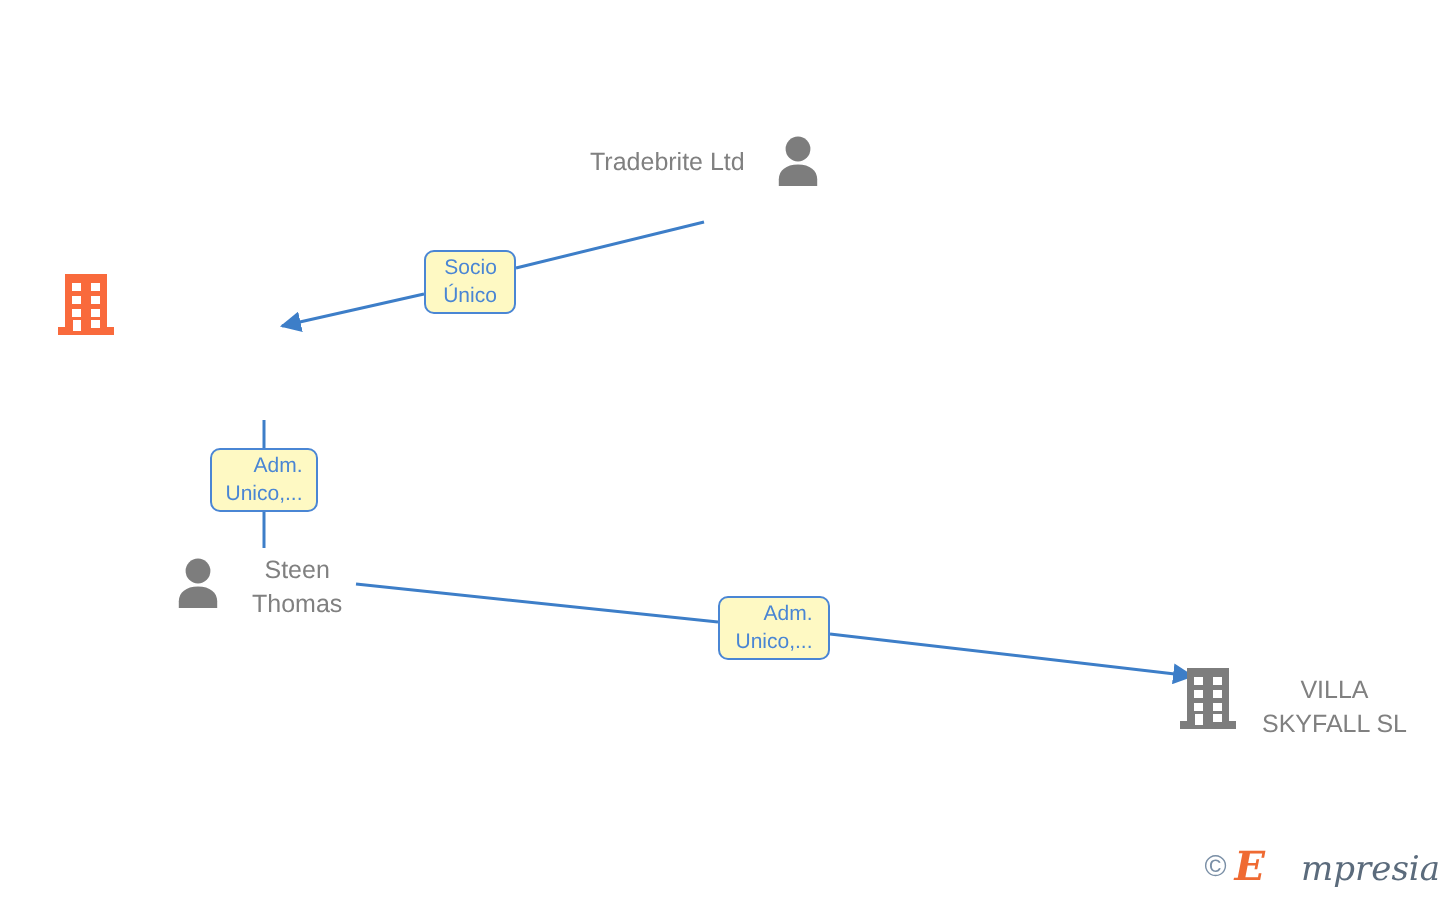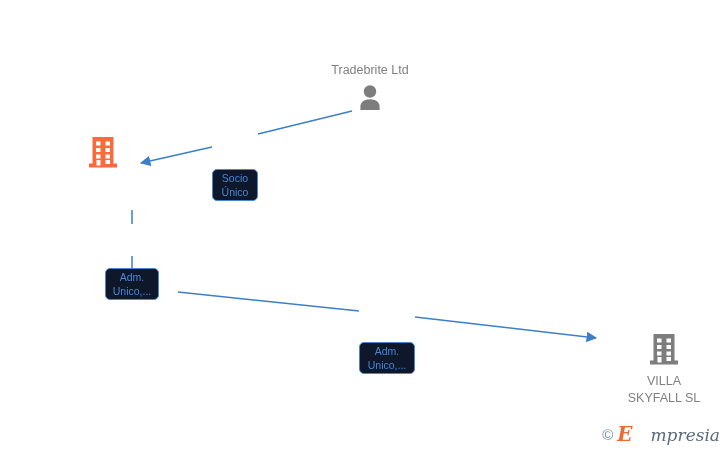--- a/index.html
+++ b/index.html
@@ -22,24 +22,24 @@
     left: 0;
     top: 0;
     width: 728px;
     height: 450px;
   }
 
   
   .node {
     position: absolute;
     display: flex;
-    flex-direction: column;
     align-items: center;
     width: 150px;
     margin-left: -75px;
+    gap: 12px;
   }
   .node-label {
     font-size: 12.5px;
     line-height: 17px;
     color: #808080;
     text-align: center;
     white-space: pre-line;
   }
   .node-label.bold {
     font-weight: bold;
@@ -51,32 +51,31 @@
   }
   .node.label-top .node-icon { margin-top: 3px; }
   .node.label-bottom .node-label { margin-top: 2px; }
 
   
   .edge-box {
     position: absolute;
     box-sizing: border-box;
     border: 1.3px solid #4a86d4;
     border-radius: 5px;
-    background: #0f172a;
+    background: #fef9c3;
     color: #4a86d4;
     font-size: 10.5px;
     line-height: 14px;
-    text-align: center;
+    text-align: right;
     display: flex;
     flex-direction: column;
     align-items: center;
     justify-content: center;
     white-space: pre-line;
     padding: 2px 4px;
-    margin-top: 44px;
   }
 
   
   #watermark {
     position: absolute;
     right: 8px;
     bottom: 6px;
     display: flex;
     align-items: center;
     gap: 4px;
@@ -152,20 +151,30 @@
         <rect x="8" y="12" width="4.5" height="4" fill="#ffffff"></rect>
         <rect x="17.5" y="12" width="4.5" height="4" fill="#ffffff"></rect>
         <rect x="8" y="18.5" width="4.5" height="4" fill="#ffffff"></rect>
         <rect x="17.5" y="18.5" width="4.5" height="4" fill="#ffffff"></rect>
         <rect x="17.5" y="24" width="4.5" height="4" fill="#ffffff"></rect>
         <rect x="8.5" y="24" width="4" height="5.5" fill="#ffffff"></rect>
       </svg>
     </span>
   </div>
 
+  <div class="node label-bottom" style="left:159px; top:275px;">
+    <span class="node-icon">
+      <svg width="30" height="30" viewBox="0 0 30 30" xmlns="http://www.w3.org/2000/svg">
+        <circle cx="15" cy="9.5" r="6.2" fill="#7d7d7d"></circle>
+        <path d="M15 17.2c-6 0-9.6 3.1-9.6 7.4V28h19.2v-3.4c0-4.3-3.6-7.4-9.6-7.4z" fill="#7d7d7d"></path>
+      </svg>
+    </span>
+    <div class="node-label">Steen
+Thomas</div>
+  </div>
 
   <div class="node label-bottom" style="left:664px; top:333px;">
     <span class="node-icon">
       <svg width="30" height="34" viewBox="0 0 30 34" xmlns="http://www.w3.org/2000/svg">
         <rect x="4.5" y="1" width="21" height="29" fill="#7d7d7d"></rect>
         <rect x="1" y="27.5" width="28" height="4" fill="#7d7d7d"></rect>
         <rect x="8" y="5.5" width="4.5" height="4" fill="#ffffff"></rect>
         <rect x="17.5" y="5.5" width="4.5" height="4" fill="#ffffff"></rect>
         <rect x="8" y="12" width="4.5" height="4" fill="#ffffff"></rect>
         <rect x="17.5" y="12" width="4.5" height="4" fill="#ffffff"></rect>

